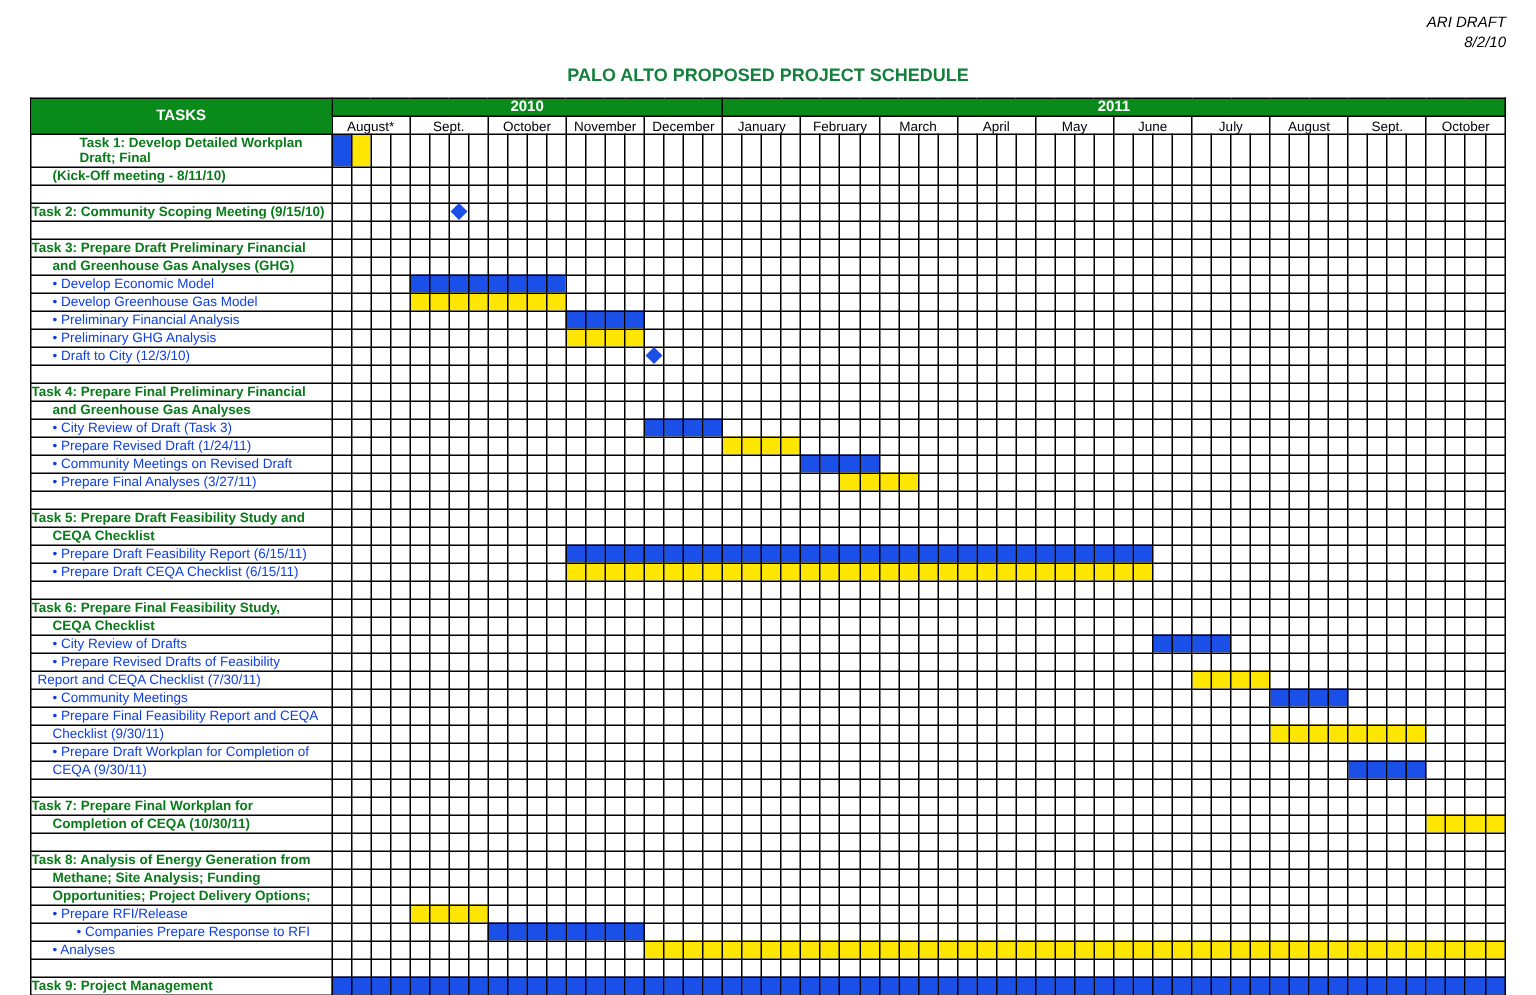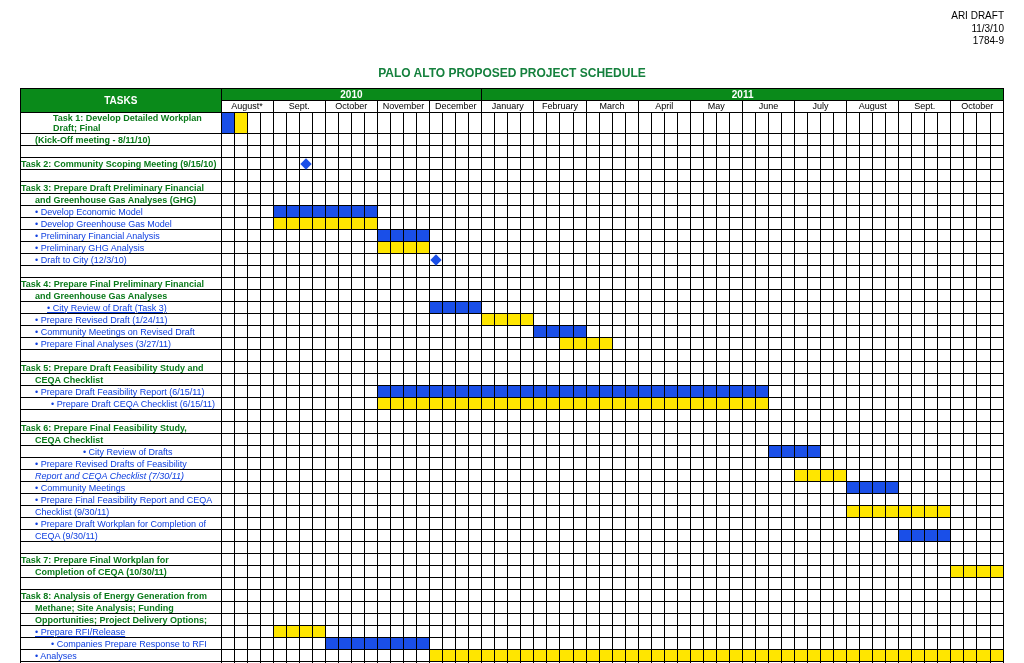--- a/index.html
+++ b/index.html
@@ -12,21 +12,22 @@
   .page {
     width: 1024px;
     margin: 0 auto;
     padding: 10px 20px 20px 20px;
     box-sizing: border-box;
   }
   .top-right {
     text-align: right;
     font-size: 10px;
     line-height: 1.25;
-    margin-bottom: 18px;
+    margin-bottom: 8px;
+    font-style: italic;
   }
   .title {
     text-align: center;
     color: #15803d;
     font-weight: bold;
     font-size: 12px;
     margin: 2px 0 8px 0;
   }
   table.g {
     border-collapse: collapse;
@@ -77,22 +78,21 @@
     margin: 1px auto;
   }
 </style>
 </head>
 <body>
 
 <div class="page">
 
   <div class="top-right">
     <div>ARI DRAFT</div>
-    <div>11/3/10</div>
-    <div>1784-9</div>
+    <div>8/2/10</div>
   </div>
 
   <div class="title">PALO ALTO PROPOSED PROJECT SCHEDULE</div>
 
   <table class="g">
     <colgroup id="cg">
         <col class="task">
         <col class="cell">
         <col class="cell">
         <col class="cell">
@@ -1122,21 +1122,21 @@
           <td class="cell"></td>
           <td class="cell"></td>
           <td class="cell"></td>
           <td class="cell"></td>
           <td class="cell"></td>
           <td class="cell"></td>
           <td class="cell"></td>
           <td class="cell"></td>
         </tr>
         <tr>
-          <td class="label blue" style="padding-left: 26px; text-decoration: underline;">• City Review of Draft (Task 3)</td>
+          <td class="label blue" style="padding-left: 14px;">• City Review of Draft (Task 3)</td>
           <td class="cell"></td>
           <td class="cell"></td>
           <td class="cell"></td>
           <td class="cell"></td>
           <td class="cell"></td>
           <td class="cell"></td>
           <td class="cell"></td>
           <td class="cell"></td>
           <td class="cell"></td>
           <td class="cell"></td>
@@ -1626,21 +1626,21 @@
           <td class="cell"></td>
           <td class="cell"></td>
           <td class="cell"></td>
           <td class="cell"></td>
           <td class="cell"></td>
           <td class="cell"></td>
           <td class="cell"></td>
           <td class="cell"></td>
         </tr>
         <tr>
-          <td class="label blue" style="padding-left: 30px; margin-top: 39px;">• Prepare Draft CEQA Checklist (6/15/11)</td>
+          <td class="label blue" style="padding-left: 14px; margin-top: 39px;">• Prepare Draft CEQA Checklist (6/15/11)</td>
           <td class="cell"></td>
           <td class="cell"></td>
           <td class="cell"></td>
           <td class="cell"></td>
           <td class="cell"></td>
           <td class="cell"></td>
           <td class="cell"></td>
           <td class="cell"></td>
           <td class="cell"></td>
           <td class="cell"></td>
@@ -1878,21 +1878,21 @@
           <td class="cell"></td>
           <td class="cell"></td>
           <td class="cell"></td>
           <td class="cell"></td>
           <td class="cell"></td>
           <td class="cell"></td>
           <td class="cell"></td>
           <td class="cell"></td>
         </tr>
         <tr>
-          <td class="label blue" style="padding-left: 14px; text-align: center;">• City Review of Drafts</td>
+          <td class="label blue" style="padding-left: 14px;">• City Review of Drafts</td>
           <td class="cell"></td>
           <td class="cell"></td>
           <td class="cell"></td>
           <td class="cell"></td>
           <td class="cell"></td>
           <td class="cell"></td>
           <td class="cell"></td>
           <td class="cell"></td>
           <td class="cell"></td>
           <td class="cell"></td>
@@ -2004,21 +2004,21 @@
           <td class="cell"></td>
           <td class="cell"></td>
           <td class="cell"></td>
           <td class="cell"></td>
           <td class="cell"></td>
           <td class="cell"></td>
           <td class="cell"></td>
           <td class="cell"></td>
         </tr>
         <tr>
-          <td class="label blue" style="padding-left: 14px; font-style: italic;">Report and CEQA Checklist (7/30/11)</td>
+          <td class="label blue" style="padding-left: 4px;">Report and CEQA Checklist (7/30/11)</td>
           <td class="cell"></td>
           <td class="cell"></td>
           <td class="cell"></td>
           <td class="cell"></td>
           <td class="cell"></td>
           <td class="cell"></td>
           <td class="cell"></td>
           <td class="cell"></td>
           <td class="cell"></td>
           <td class="cell"></td>
@@ -2823,21 +2823,21 @@
           <td class="cell"></td>
           <td class="cell"></td>
           <td class="cell"></td>
           <td class="cell"></td>
           <td class="cell"></td>
           <td class="cell"></td>
           <td class="cell"></td>
           <td class="cell"></td>
         </tr>
         <tr>
-          <td class="label blue" style="padding-left: 14px; text-decoration: underline;">• Prepare RFI/Release</td>
+          <td class="label blue" style="padding-left: 14px;">• Prepare RFI/Release</td>
           <td class="cell"></td>
           <td class="cell"></td>
           <td class="cell"></td>
           <td class="cell"></td>
           <td class="cell y"></td>
           <td class="cell y"></td>
           <td class="cell y"></td>
           <td class="cell y"></td>
           <td class="cell"></td>
           <td class="cell"></td>

